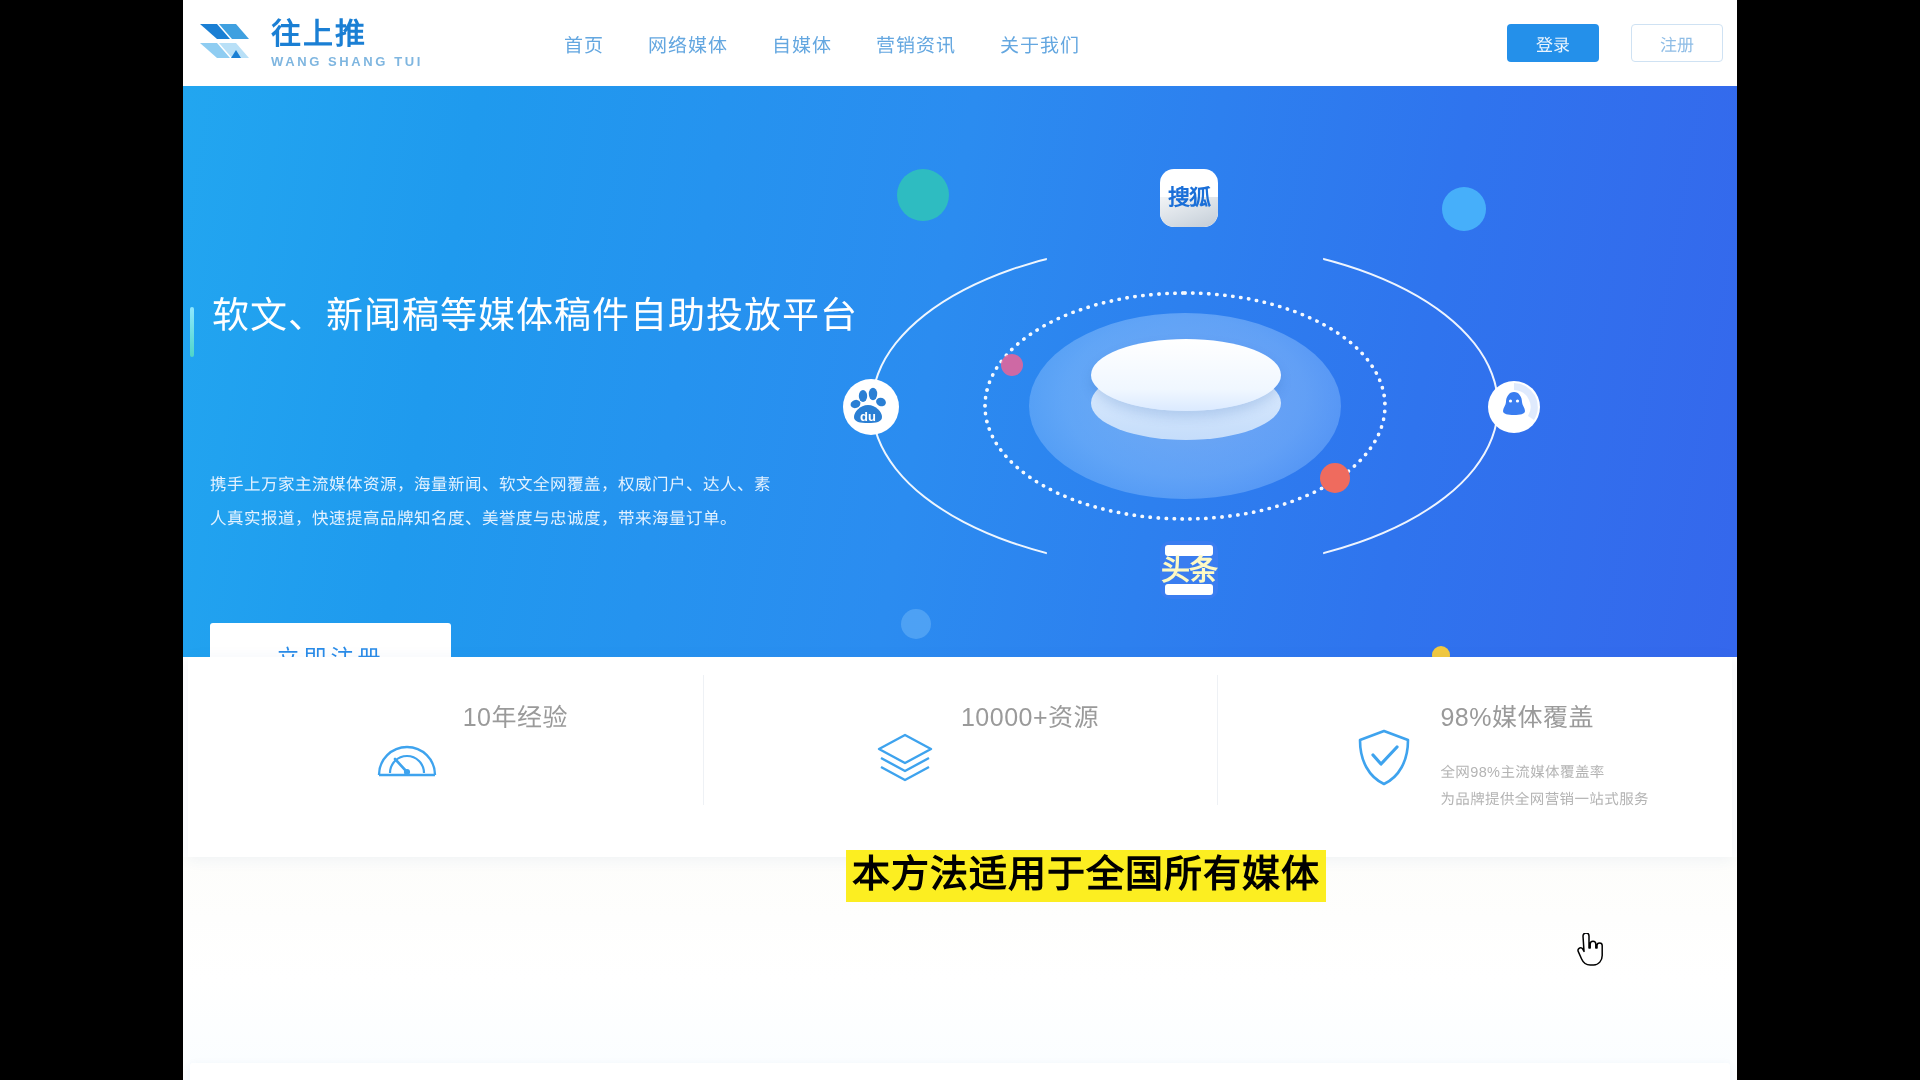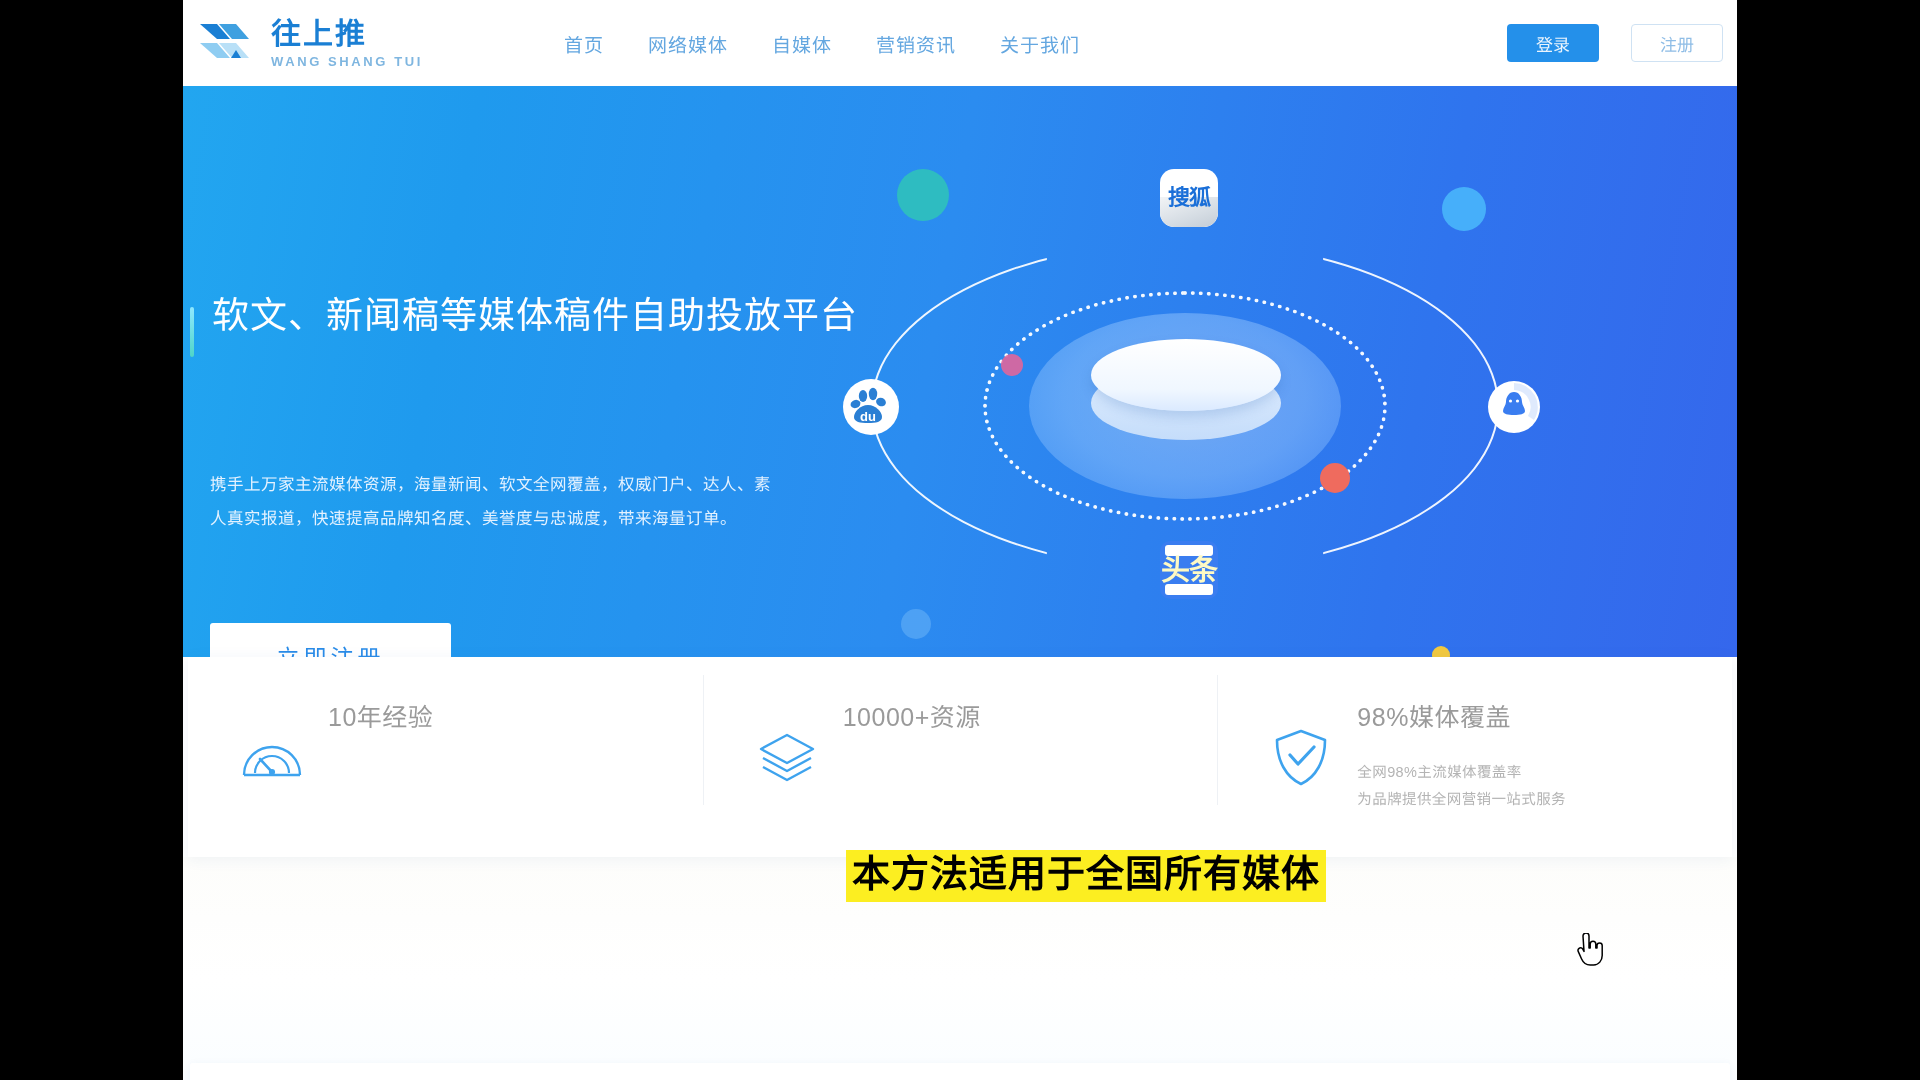--- a/index.html
+++ b/index.html
@@ -149,20 +149,21 @@
   
   #features {
     position:absolute; left:5px; top:657px;
     width:1544px; height:200px; background:#ffffff;
     display:flex; align-items:flex-start;
     box-shadow:0 2px 14px rgba(40,90,160,.07);
   }
   .feat {
     flex:1; display:flex; gap:22px; padding:38px 0 0 50px;
     position:relative;
+    justify-content:center;
   }
   .feat + .feat::before {
     content:""; position:absolute; left:0; top:18px;
     width:1px; height:130px; background:#eef1f5;
   }
   .feat-icon { width:68px; height:68px; flex:none; margin-top:28px; }
   .feat-body { padding-top:2px; }
   .feat-title {
     font-size:25px; color:#9a9a9a; letter-spacing:.5px; font-weight:400;
   }

